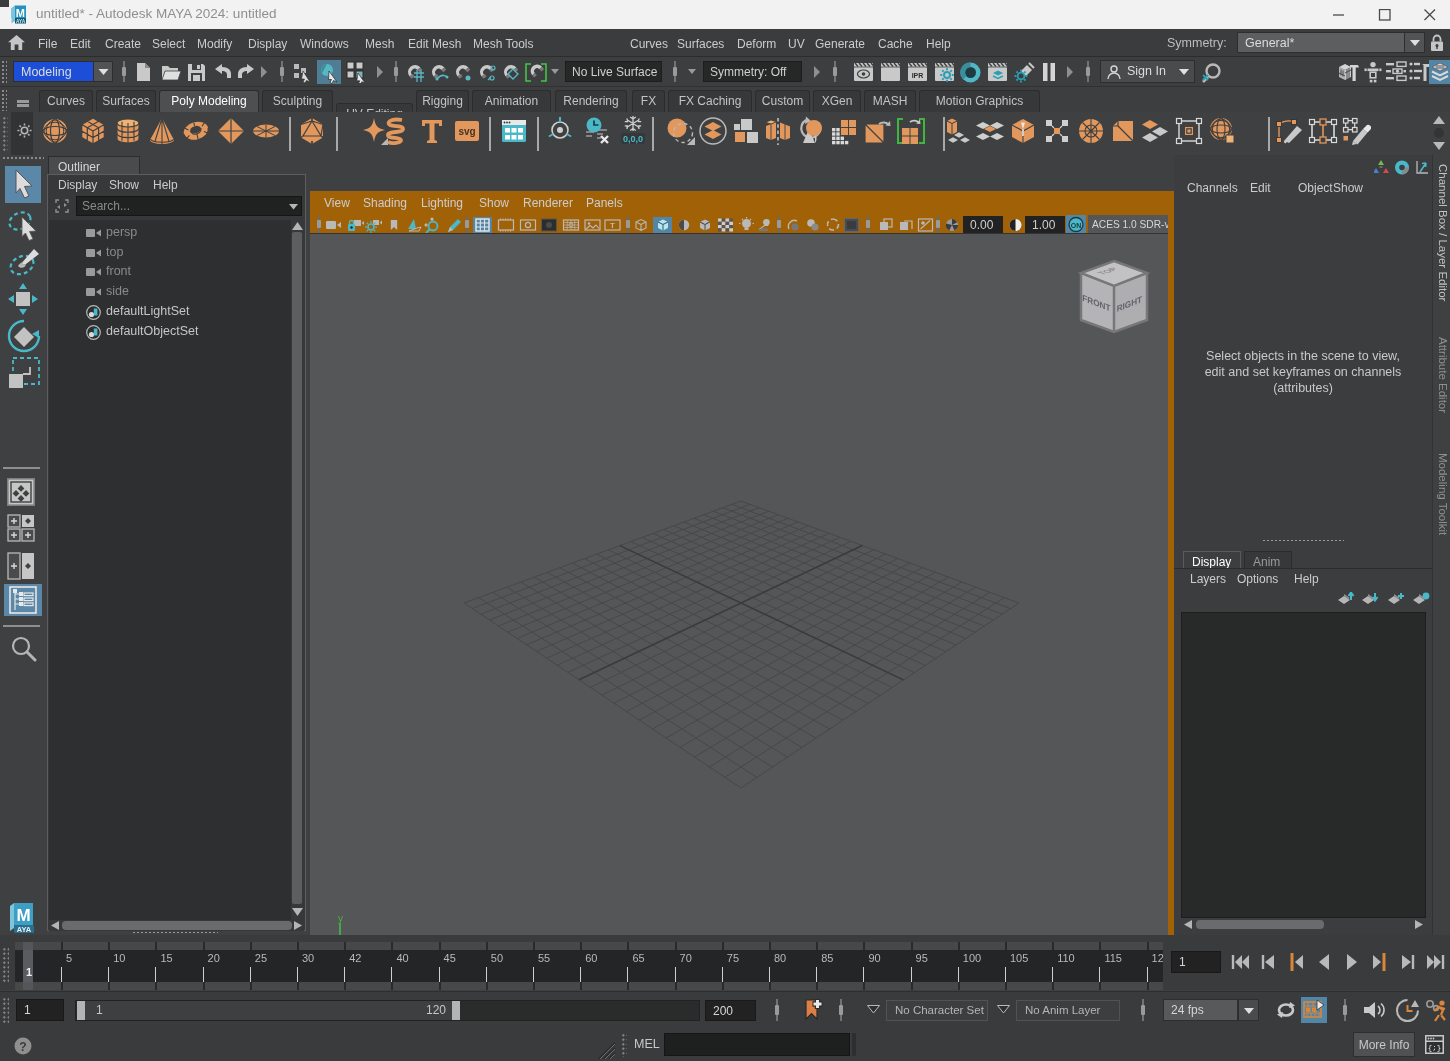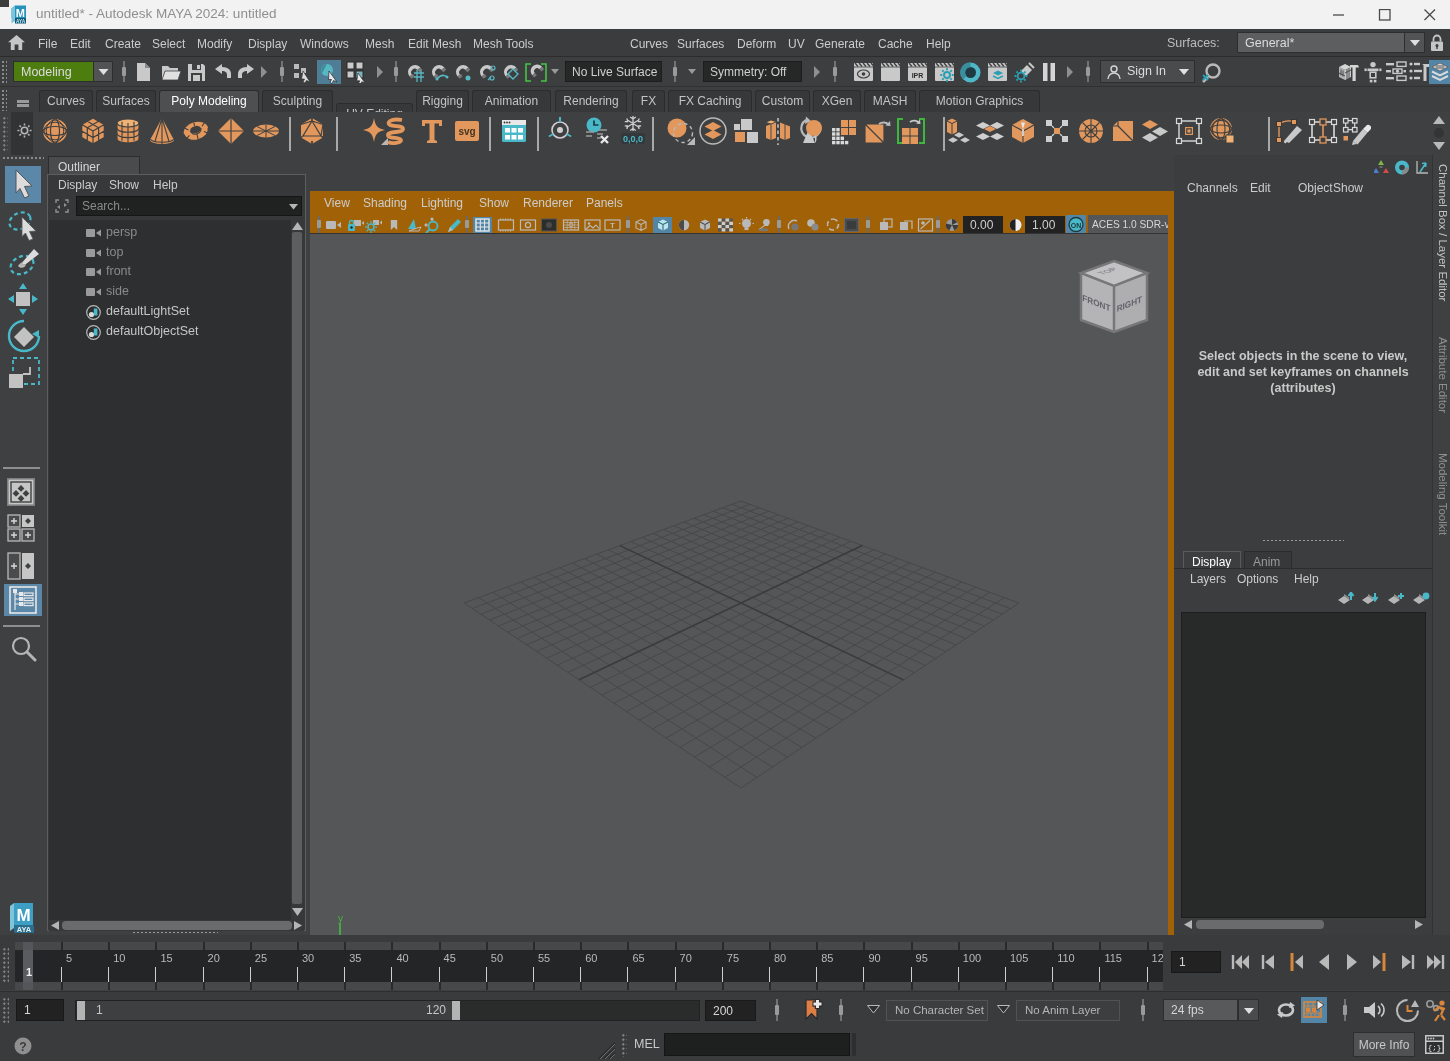--- a/index.html
+++ b/index.html
@@ -45,40 +45,40 @@
       <div class="abs" style="left:408px;top:8px;color:#cccccc;font-size:12px;">Edit Mesh</div>
       <div class="abs" style="left:473px;top:8px;color:#cccccc;font-size:12px;">Mesh Tools</div>
       <div class="abs" style="left:547px;top:8px;color:#cccccc;font-size:12px;margin-top:20px;">Mesh Display</div>
       <div class="abs" style="left:630px;top:8px;color:#cccccc;font-size:12px;">Curves</div>
       <div class="abs" style="left:677px;top:8px;color:#cccccc;font-size:12px;">Surfaces</div>
       <div class="abs" style="left:737px;top:8px;color:#cccccc;font-size:12px;">Deform</div>
       <div class="abs" style="left:788px;top:8px;color:#cccccc;font-size:12px;">UV</div>
       <div class="abs" style="left:815px;top:8px;color:#cccccc;font-size:12px;">Generate</div>
       <div class="abs" style="left:878px;top:8px;color:#cccccc;font-size:12px;">Cache</div>
       <div class="abs" style="left:926px;top:8px;color:#cccccc;font-size:12px;">Help</div>
-  <div class="abs" style="left:1167px;top:7px;color:#bdbdbd;font-size:12.5px;">Surfaces:</div>
+  <div class="abs" style="left:1167px;top:7px;color:#bdbdbd;font-size:12.5px;">Symmetry:</div>
   <div class="abs" style="left:1237px;top:3px;width:168px;height:21px;background:#5d5e5f;border:1px solid #2e2e2e;">
     <div class="abs" style="left:7px;top:3px;color:#dcdcdc;font-size:12.5px;">General*</div>
   </div>
   <div class="abs" style="left:1404px;top:3px;width:21px;height:21px;background:#525354;border:1px solid #2e2e2e;">
     <svg class="abs" style="left:5px;top:7px" width="11" height="7">
           <path d="M0 0 L10 0 L5 6 Z" fill="#e0e0e0"></path>
         </svg>
   </div>
   <svg class="abs" style="left:1430px;top:5px" width="14" height="18" viewBox="0 0 14 18">
     <rect x="1" y="7.5" width="12" height="9.5" rx="1" fill="#c6c6c6"></rect>
     <path d="M3.5 7.5 V5 a3.5 3.5 0 0 1 7 0 V7.5" fill="none" stroke="#c6c6c6" stroke-width="1.8"></path>
     <circle cx="7" cy="11.5" r="1.5" fill="#3a3a3a"></circle>
         <rect x="6.3" y="12" width="1.4" height="3" fill="#3a3a3a"></rect>
   </svg>
 </div>
 
 <div class="abs" style="left:0;top:57px;width:1450px;height:30px;background:#3d3e3f;border-bottom:1px solid #313131;">
       <div class="abs" style="left:1px;top:3px;width:6px;height:24px;background-image:radial-gradient(circle, #8a8a8a 1px, transparent 1.2px);background-size:4px 4px;"></div>
-      <div class="abs" style="left:13px;top:4px;width:100px;height:21px;background:#4d7c0f;border:1px solid #2e2e2e;">
+      <div class="abs" style="left:13px;top:4px;width:100px;height:21px;background:#1d4ed8;border:1px solid #2e2e2e;">
       <div class="abs" style="left:7px;top:3px;color:#dcdcdc;font-size:12.5px;">Modeling</div>
       </div>
       <div class="abs" style="left:93px;top:4px;width:20px;height:21px;background:#525354;border:1px solid #2e2e2e;">
       <svg class="abs" style="left:4px;top:7px" width="11" height="7">
           <path d="M0.5 0 L10.5 0 L5.5 6 Z" fill="#e0e0e0"></path>
         </svg>
       </div>
       <div class="abs" style="left:123px;top:4px;width:2px;height:21px;background:#737373;"></div>
       <div class="abs" style="left:122px;top:10px;width:4px;height:9px;background:#9a9a9a;border-radius:1px;"></div>
       <svg class="abs" style="left:135px;top:5px" width="120" height="20" viewBox="0 0 120 20">
@@ -1060,21 +1060,21 @@
       <circle cx="28" cy="8.5" r="7" fill="#49b8c8"></circle>
         <circle cx="28" cy="8.5" r="2.8" fill="#3c3d3e"></circle>
       <path d="M28 15.5 a7 7 0 0 0 7 -7 l-4 0 a3 3 0 0 1 -3 3 Z" fill="#8a8a8a"></path>
       <path d="M46 13 L52 4 M52 4 l-0.5 4 M52 4 l-4 0.5" stroke="#49b8c8" stroke-width="1.6" fill="none"></path>
       <path d="M43 2 v12 h11" stroke="#b9b9b9" stroke-width="1.3" fill="none"></path>
     </svg>
       <div class="abs" style="left:13px;top:26px;color:#cccccc;font-size:12px;">Channels</div>
       <div class="abs" style="left:76px;top:26px;color:#cccccc;font-size:12px;">Edit</div>
       <div class="abs" style="left:124px;top:26px;color:#cccccc;font-size:12px;">Object</div>
       <div class="abs" style="left:159px;top:26px;color:#cccccc;font-size:12px;">Show</div>
-      <div class="abs" style="left:0;top:193px;width:258px;text-align:center;color:#c9c9c9;font-size:12.5px;font-weight:bold;line-height:16px;">Select objects in the scene to view,<br>edit and set keyframes on channels<br>(attributes)</div>
+      <div class="abs" style="left:0;top:193px;width:258px;text-align:center;color:#c9c9c9;font-size:12.5px;font-weight:normal;line-height:16px;">Select objects in the scene to view,<br>edit and set keyframes on channels<br>(attributes)</div>
       <div class="abs" style="left:88px;top:384px;width:82px;height:3px;background-image:radial-gradient(circle,#9a9a9a 0.8px,transparent 1px);background-size:4px 3px;"></div>
       <div class="abs" style="left:9px;top:396px;width:58px;height:17px;background:#3d3e3f;border:1px solid #5a5a5a;border-bottom:none;"><span style="color:#fff;font-size:12px;margin-left:8px;line-height:16px;display:inline-block;">Display</span></div>
       <div class="abs" style="left:70px;top:396px;width:48px;height:17px;background:#373839;border:1px solid #2c2c2c;border-bottom:none;"><span style="color:#9a9a9a;font-size:12px;margin-left:8px;line-height:16px;display:inline-block;">Anim</span></div>
       <div class="abs" style="left:0px;top:413px;width:258px;height:1px;background:#2c2c2c;"></div>
       <div class="abs" style="left:16px;top:417px;color:#cccccc;font-size:12px;">Layers</div>
       <div class="abs" style="left:63px;top:417px;color:#cccccc;font-size:12px;">Options</div>
       <div class="abs" style="left:120px;top:417px;color:#cccccc;font-size:12px;">Help</div>
       <svg class="abs" style="left:162px;top:437px" width="20" height="16" viewBox="0 0 20 16">
           <path d="M2 8 l6 -4 6 4 -6 4 Z" fill="#b5b5b5"></path>
         <path d="M8 4 l0 -2 6 4 -2 1.3" fill="#8f8f8f"></path>
@@ -1136,21 +1136,21 @@
       <div class="abs" style="left:249.8px;top:47px;width:2px;height:8px;background:#2a2a2c;"></div>
       <div class="abs" style="left:249.8px;top:32px;width:1px;height:15px;background:#cfcfcf;"></div>
       <div class="abs" style="left:254.8px;top:17px;color:#b9b9b9;font-size:11px;">25</div>
       <div class="abs" style="left:297.0px;top:7px;width:2px;height:8px;background:#2a2a2c;"></div>
       <div class="abs" style="left:297.0px;top:47px;width:2px;height:8px;background:#2a2a2c;"></div>
       <div class="abs" style="left:297.0px;top:32px;width:1px;height:15px;background:#cfcfcf;"></div>
       <div class="abs" style="left:302.0px;top:17px;color:#b9b9b9;font-size:11px;">30</div>
       <div class="abs" style="left:344.2px;top:7px;width:2px;height:8px;background:#2a2a2c;"></div>
       <div class="abs" style="left:344.2px;top:47px;width:2px;height:8px;background:#2a2a2c;"></div>
       <div class="abs" style="left:344.2px;top:32px;width:1px;height:15px;background:#cfcfcf;"></div>
-      <div class="abs" style="left:349.2px;top:17px;color:#b9b9b9;font-size:11px;">35</div>
+      <div class="abs" style="left:349.2px;top:17px;color:#b9b9b9;font-size:11px;">42</div>
       <div class="abs" style="left:391.4px;top:7px;width:2px;height:8px;background:#2a2a2c;"></div>
       <div class="abs" style="left:391.4px;top:47px;width:2px;height:8px;background:#2a2a2c;"></div>
       <div class="abs" style="left:391.4px;top:32px;width:1px;height:15px;background:#cfcfcf;"></div>
       <div class="abs" style="left:396.4px;top:17px;color:#b9b9b9;font-size:11px;">40</div>
       <div class="abs" style="left:438.6px;top:7px;width:2px;height:8px;background:#2a2a2c;"></div>
       <div class="abs" style="left:438.6px;top:47px;width:2px;height:8px;background:#2a2a2c;"></div>
       <div class="abs" style="left:438.6px;top:32px;width:1px;height:15px;background:#cfcfcf;"></div>
       <div class="abs" style="left:443.6px;top:17px;color:#b9b9b9;font-size:11px;">45</div>
       <div class="abs" style="left:485.8px;top:7px;width:2px;height:8px;background:#2a2a2c;"></div>
       <div class="abs" style="left:485.8px;top:47px;width:2px;height:8px;background:#2a2a2c;"></div>

